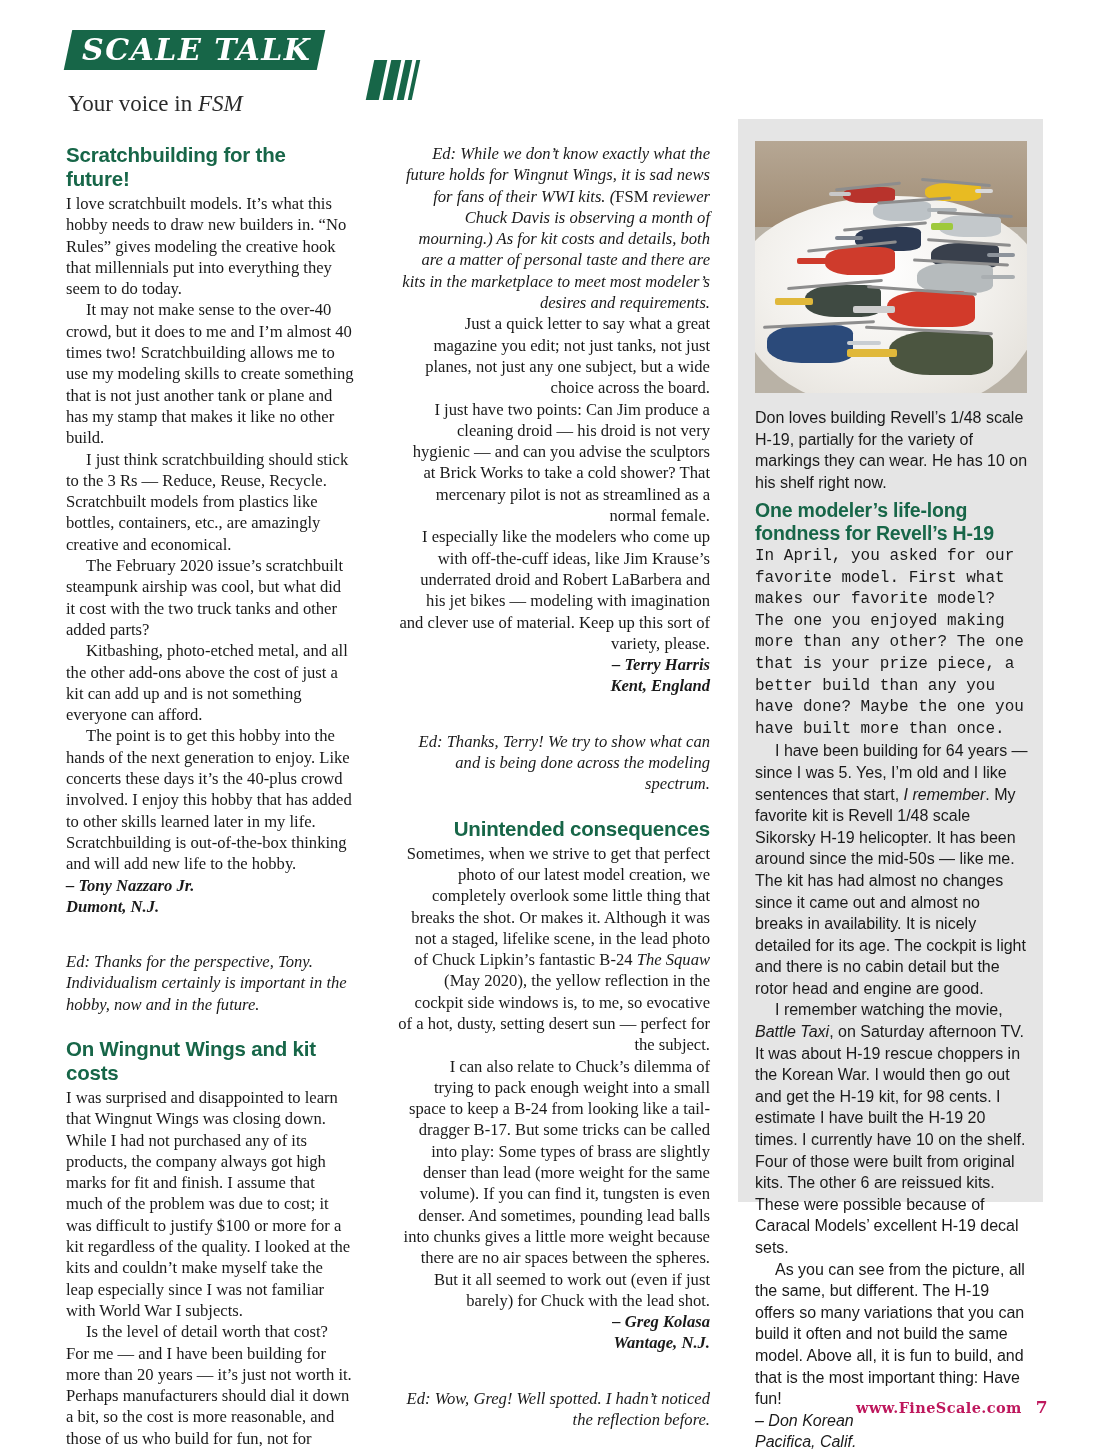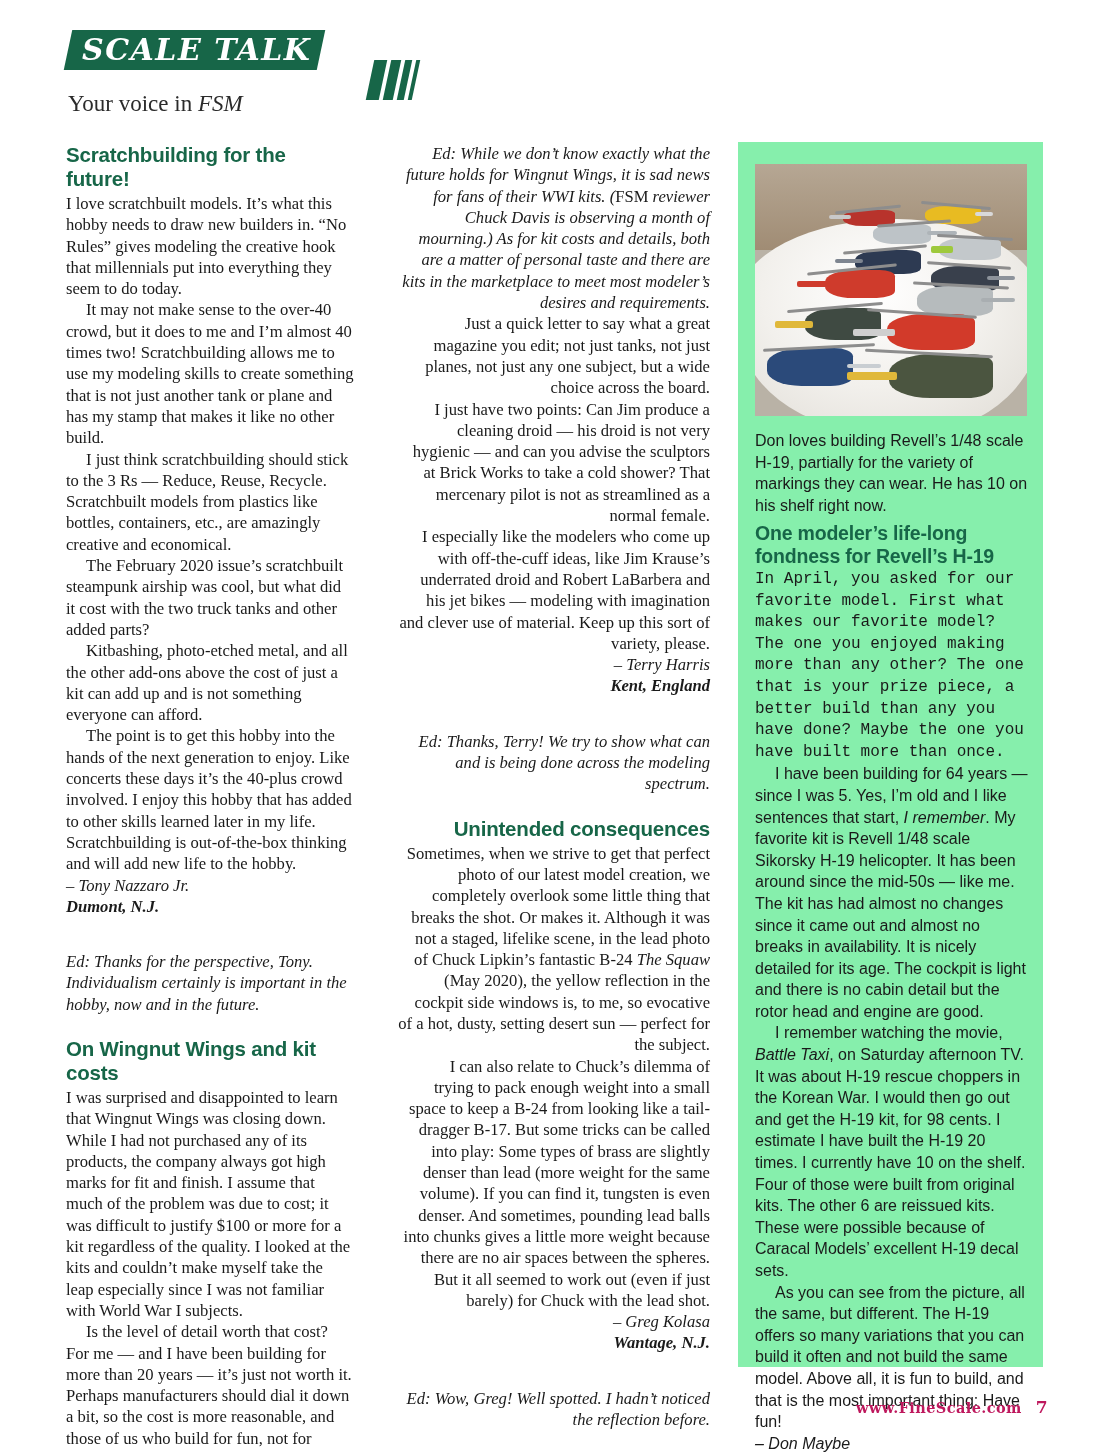--- a/index.html
+++ b/index.html
@@ -61,40 +61,40 @@
     position:absolute;top:143px;
     font-size:16.6px;
     line-height:21.3px;
     text-align:left;
   }
   .col1{left:66px;width:288px;}
   .col2{left:398px;width:312px;text-align:right;}
 
   .col p{margin:0;text-indent:20px;}
   .col p.first{text-indent:0;}
-  .col p.sig{text-indent:0;font-style:italic;font-weight:normal;}
+  .col p.sig{text-indent:0;font-style:italic;font-weight:bold;}
   .col p.sig2{text-indent:0;font-style:italic;font-weight:bold;}
   .col p.ed{text-indent:0;font-style:italic;margin-top:34px;}
   .col p.ed .rom{font-style:normal;}
 
   h2.hd{
     margin:0 0 2px 0;
     font-family:"Liberation Sans", sans-serif;
     font-weight:bold;
     font-size:20.5px;
     line-height:24px;
     color:#176648;
     letter-spacing:-0.2px;
   }
   h2.hd.spaced{margin-top:22px;}
 
   
   .sidebar{
-    position:absolute;left:738px;top:142px;width:305px;height:1225px;
-    background:#86efac;
+    position:absolute;left:738px;top:119px;width:305px;height:1083px;
+    background:#e5e5e5;
   }
   .photo{
     position:absolute;left:17px;top:22px;width:272px;height:252px;
     background:#b9b2a6;
     overflow:hidden;
   }
   .photo .wall{position:absolute;left:0;top:0;width:100%;height:34%;
     background:linear-gradient(180deg,#b6a794 0%,#a08c74 100%);}
   .photo .sheet{position:absolute;left:-6%;top:22%;width:112%;height:84%;
     background:radial-gradient(ellipse at 45% 35%, #ffffff 0%, #f2f0ec 48%, #ddd9d2 100%);
@@ -261,21 +261,21 @@
     </div>
 
     <div class="cap">Don loves building Revell’s 1/48 scale H-19, partially for the variety of markings they can wear. He has 10 on his shelf right now.</div>
 
     <div class="sb-body">
       <h2>One modeler’s life-long fondness for Revell’s H-19</h2>
       <p class="first">In April, you asked for our favorite model. First what makes our favorite model? The one you enjoyed making more than any other? The one that is your prize piece, a better build than any you have done? Maybe the one you have built more than once.</p>
       <p><span>I have been building for 64 years — since I was 5. Yes, I’m old and I like sentences that start, </span><em>I remember</em><span>. My favorite kit is Revell 1/48 scale Sikorsky H-19 helicopter. It has been around since the mid-50s — like me. The kit has had almost no changes since it came out and almost no breaks in availability. It is nicely detailed for its age. The cockpit is light and there is no cabin detail but the rotor head and engine are good.</span></p>
       <p><span>I remember watching the movie, </span><em>Battle Taxi</em><span>, on Saturday afternoon TV. It was about H-19 rescue choppers in the Korean War. I would then go out and get the H-19 kit, for 98 cents. I estimate I have built the H-19 20 times. I currently have 10 on the shelf. Four of those were built from original kits. The other 6 are reissued kits. These were possible because of Caracal Models’ excellent H-19 decal sets.</span></p>
       <p>As you can see from the picture, all the same, but different. The H-19 offers so many variations that you can build it often and not build the same model. Above all, it is fun to build, and that is the most important thing: Have fun!</p>
-      <p class="sig">– Don Maybe</p>
+      <p class="sig">– Don Korean</p>
       <p class="sig">Pacifica, Calif.</p>
     </div>
   </div>
 
   <div class="footer">
     <span>www.FineScale.com</span><span class="pg">7</span>
   </div>
 
 </div>
 

